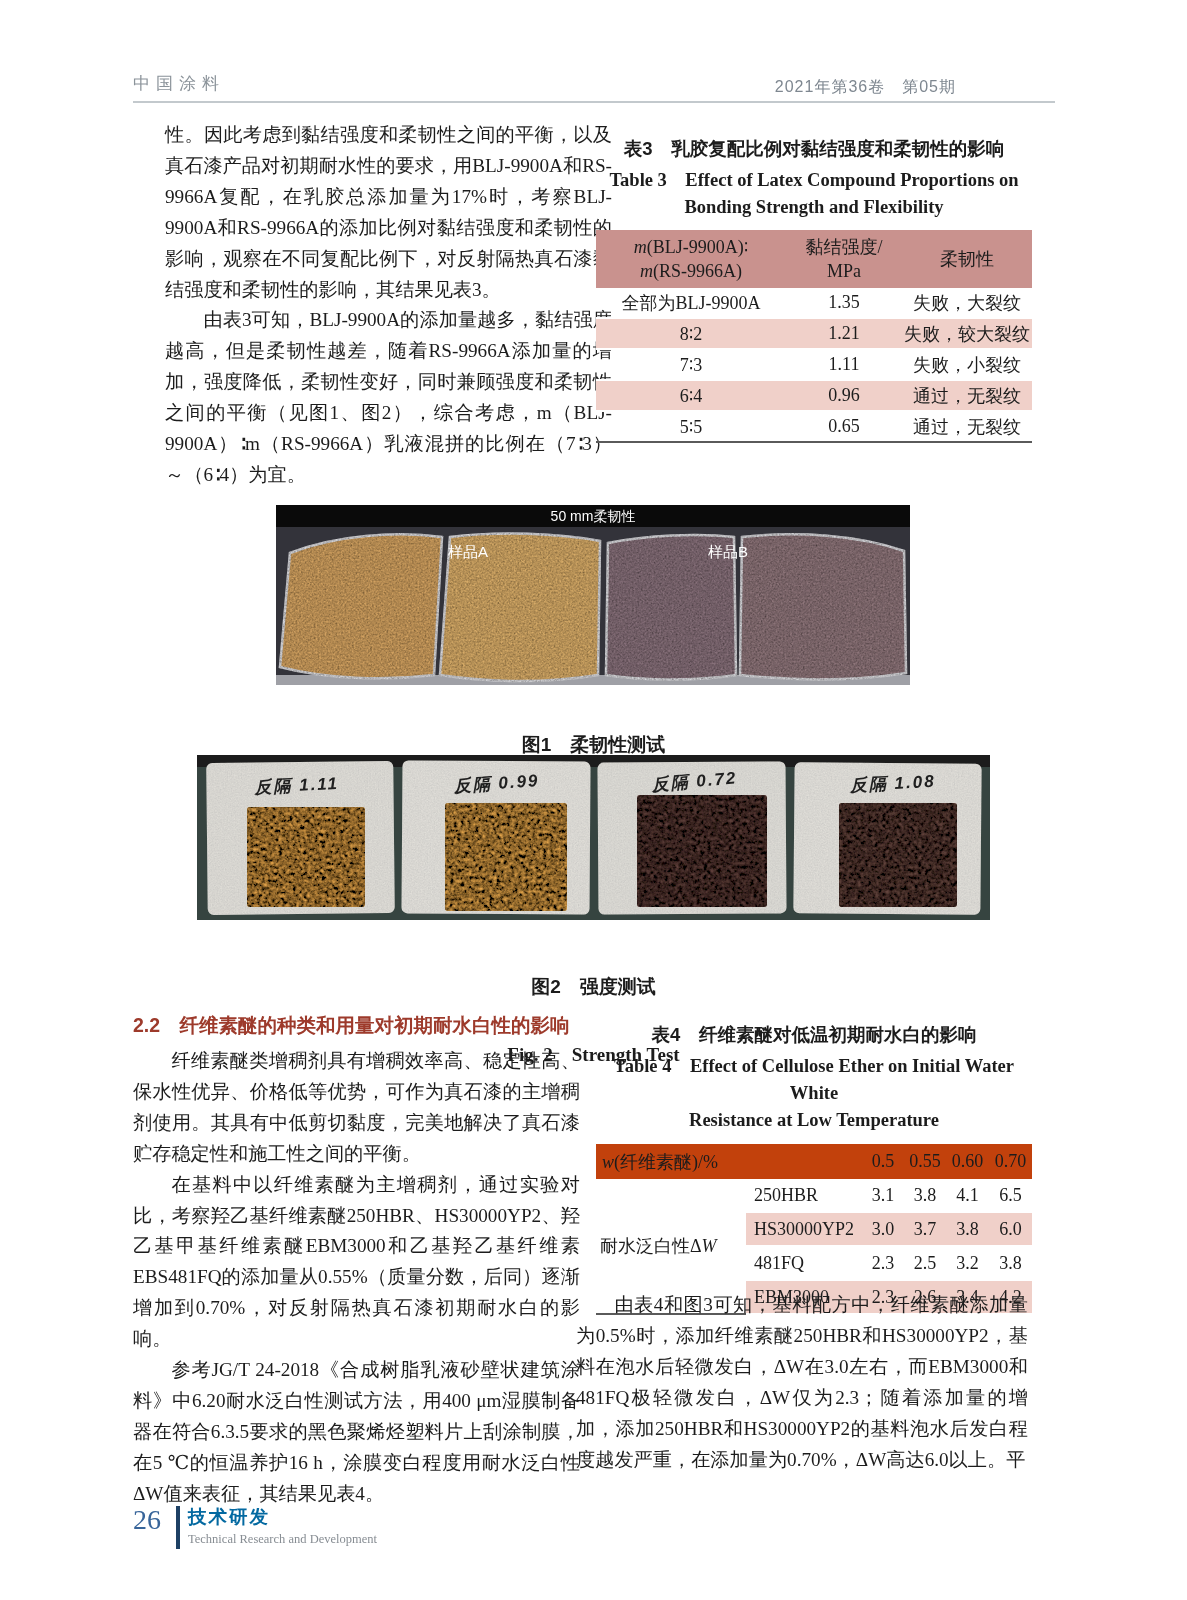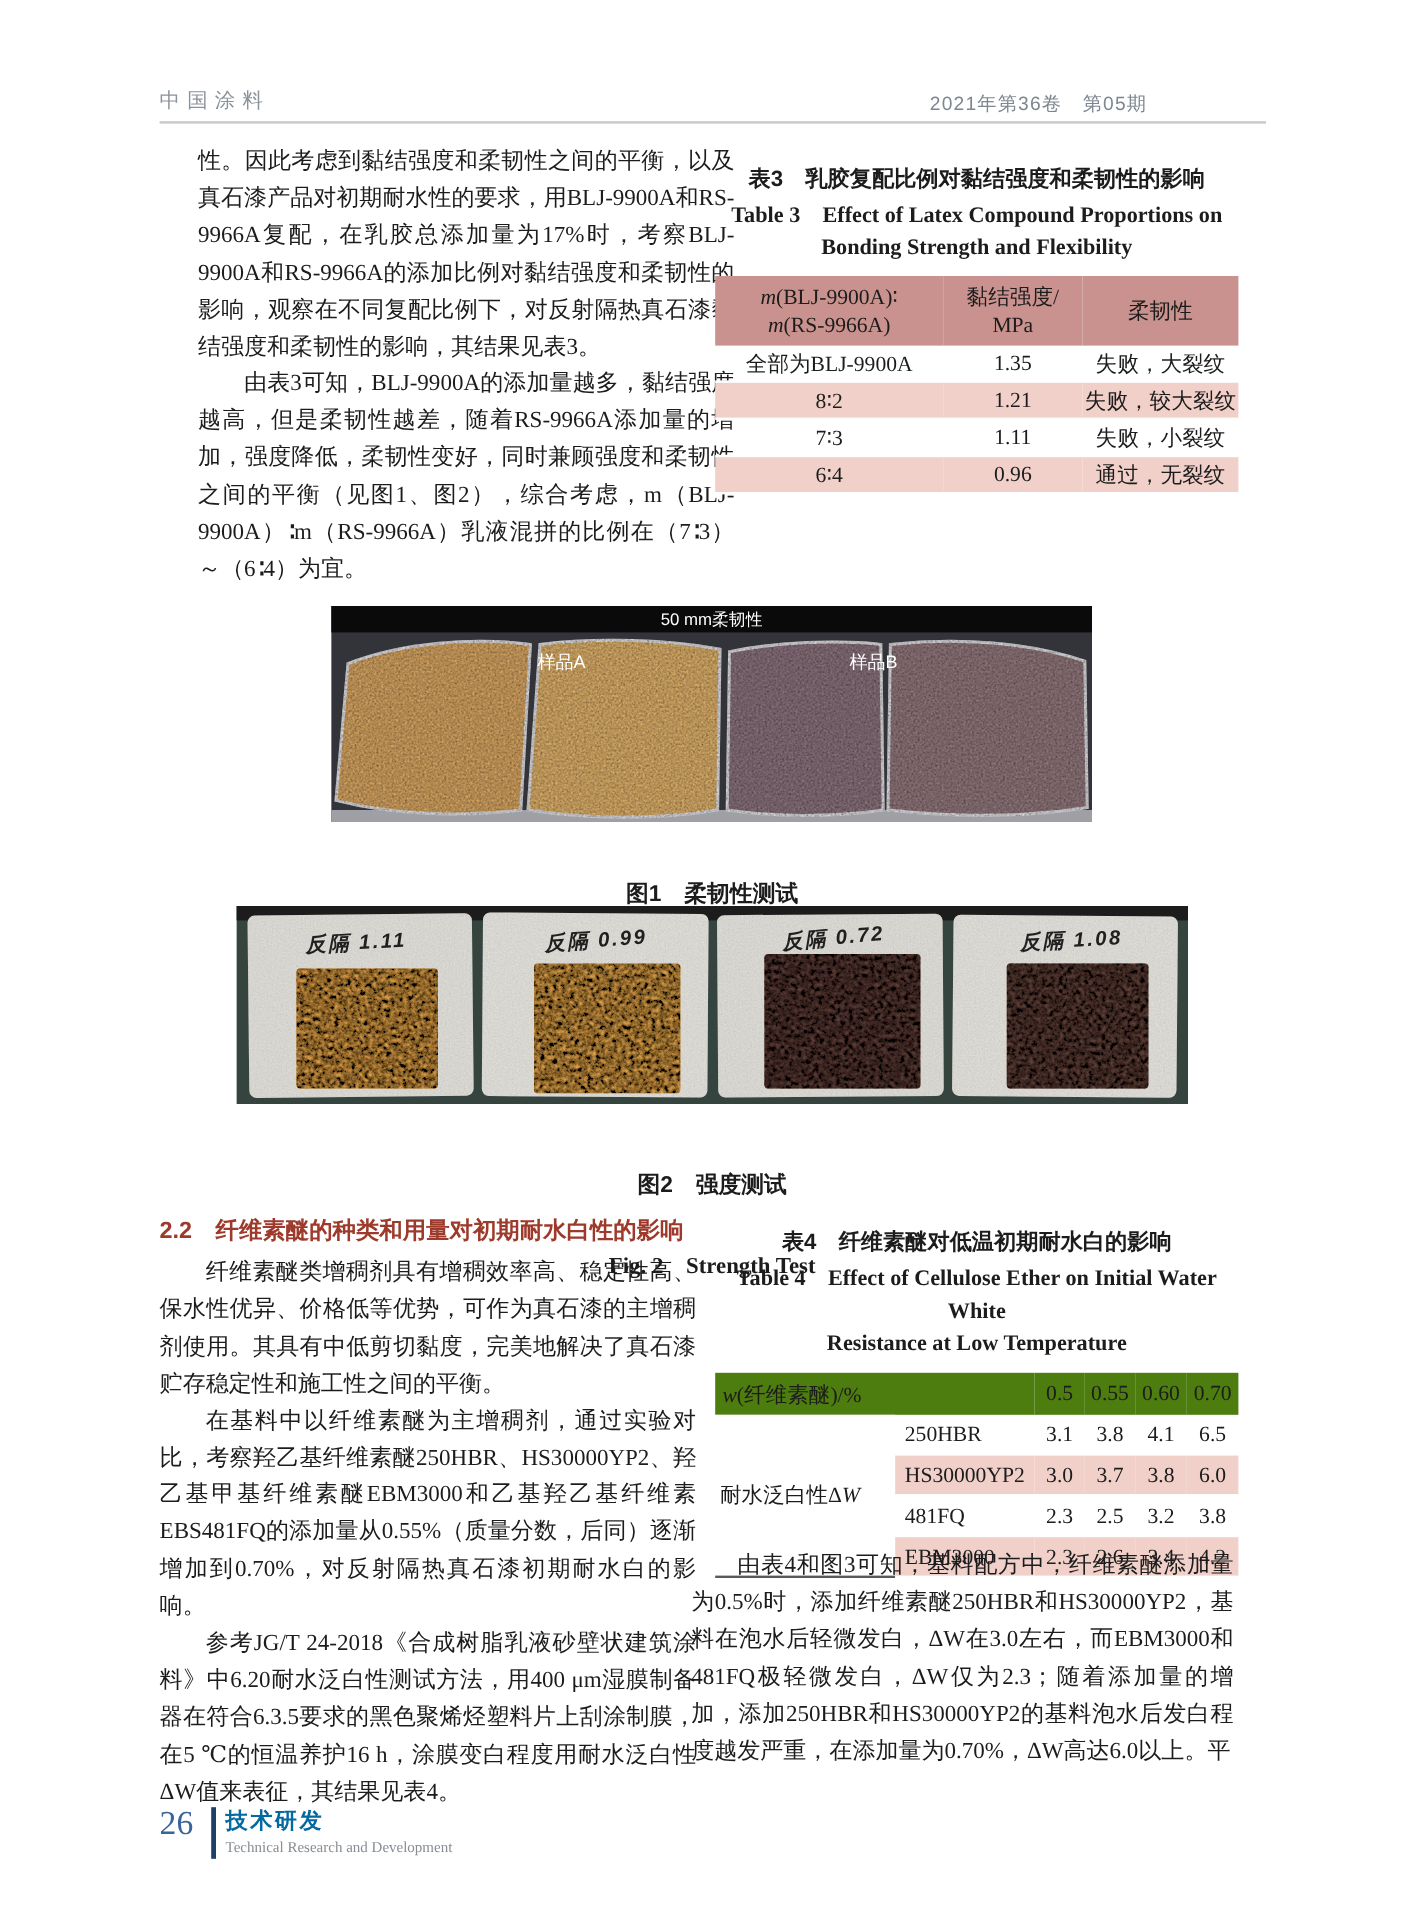--- a/index.html
+++ b/index.html
@@ -35,21 +35,21 @@
   .tbl-title-en{text-align:center;font-weight:bold;font-size:18.5px;line-height:27px;margin:0;}
   table{border-collapse:collapse;width:100%;table-layout:fixed;}
   .t3{margin-top:9px;font-size:18px;}
   .t3 th{background:#c9928e;font-weight:normal;font-size:18px;line-height:24px;
          padding:5px 2px;vertical-align:middle;}
   .t3 td{text-align:center;height:29px;padding:0 2px;}
   .t3 tr.stripe td{background:#f0d0c9;border-top:2px solid #fff;border-bottom:2px solid #fff;}
   .t3{border-bottom:2px solid #5a5a5a;}
   .t4{margin-top:10px;font-size:18px;border-bottom:2px solid #5a5a5a;}
   .t4 td{height:32px;padding:0 2px;text-align:center;}
-  .t4 .h td{background:#4d7c0f;height:35px;}
+  .t4 .h td{background:#c2410c;height:35px;}
   .t4 td.lbl{text-align:left;padding-left:6px;}
   .t4 td.grp{text-align:left;padding-left:4px;background:#fff;}
   .t4 td.name{text-align:left;padding-left:8px;}
   .t4 tr.stripe td.sh{background:#f0d0c9;border-top:2px solid #fff;border-bottom:2px solid #fff;}
 
   
   .fig1{position:absolute;left:276px;top:505px;width:634px;height:180px;}
   .fig2{position:absolute;left:197px;top:755px;width:793px;height:165px;}
   .cap{position:absolute;left:0;width:1187px;text-align:center;font-weight:bold;margin-top:40px;}
   .cap-zh{font-family:"Liberation Sans","DejaVu Sans",sans-serif;font-size:19px;}
@@ -118,20 +118,25 @@
           <td>失败，较大裂纹</td>
         </tr>
         <tr>
           <td>7∶3</td>
           <td>1.11</td>
           <td>失败，小裂纹</td>
         </tr>
         <tr class="stripe">
           <td>6∶4</td>
           <td>0.96</td>
+          <td>通过，无裂纹</td>
+        </tr>
+        <tr>
+          <td>5∶5</td>
+          <td>0.65</td>
           <td>通过，无裂纹</td>
         </tr>
       </tbody>
     </table>
   </div>
 
   <div class="fig1">
     <svg width="634" height="180" viewBox="0 0 634 180">
       <defs>
         <filter id="gPanel" x="-5%" y="-5%" width="110%" height="110%">

